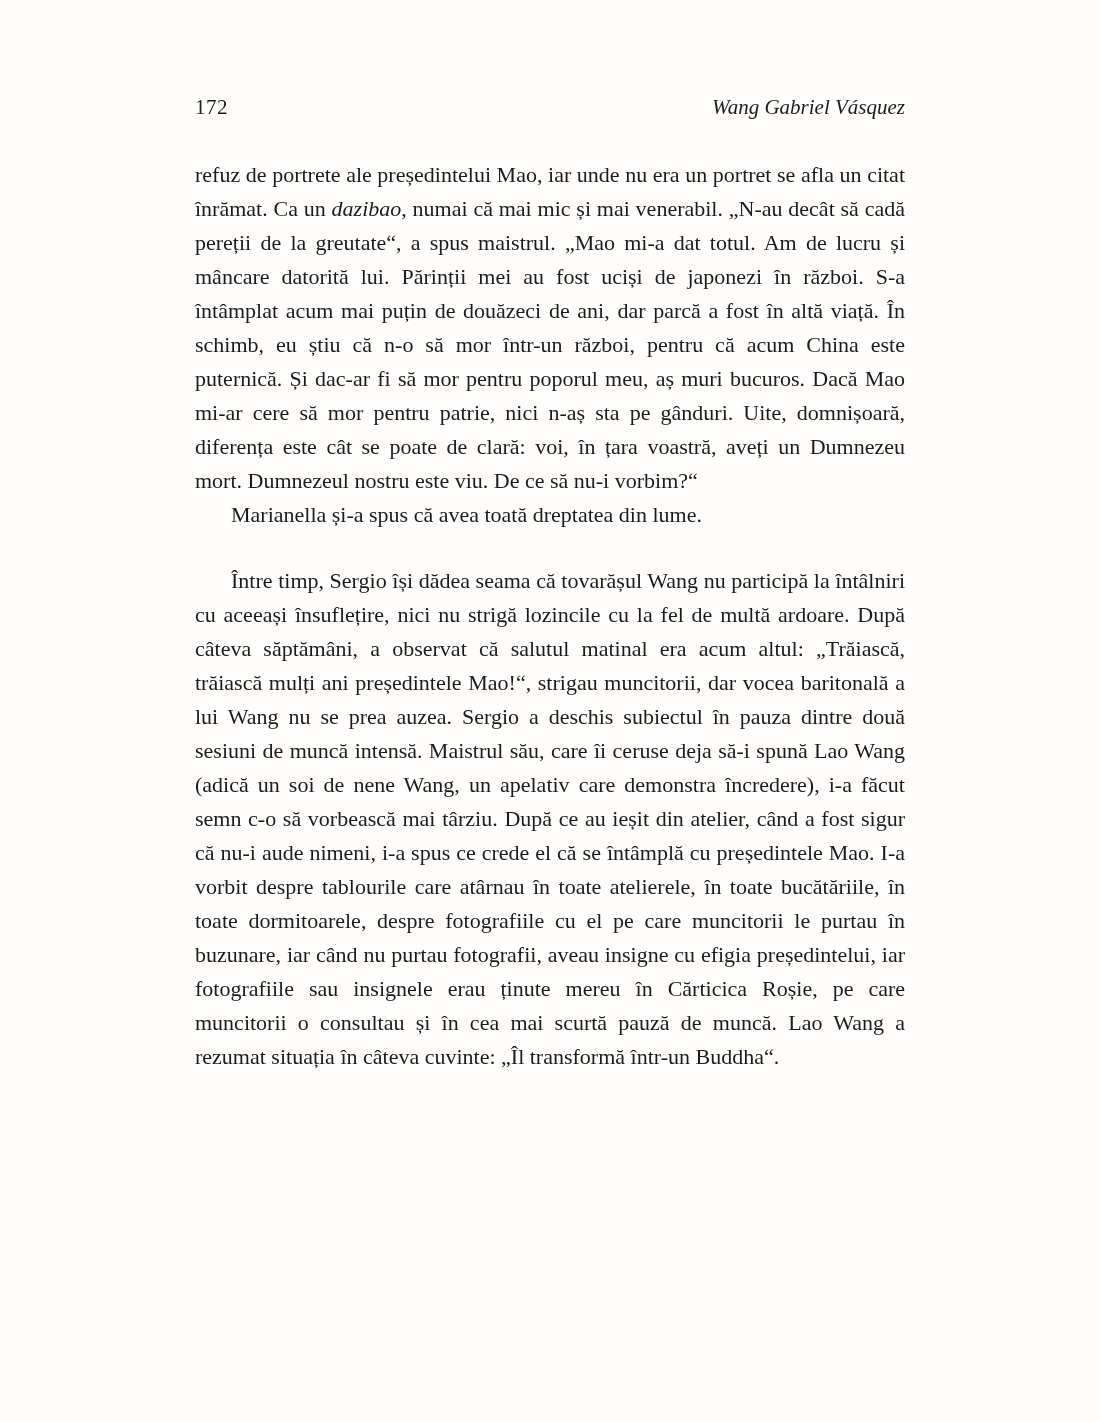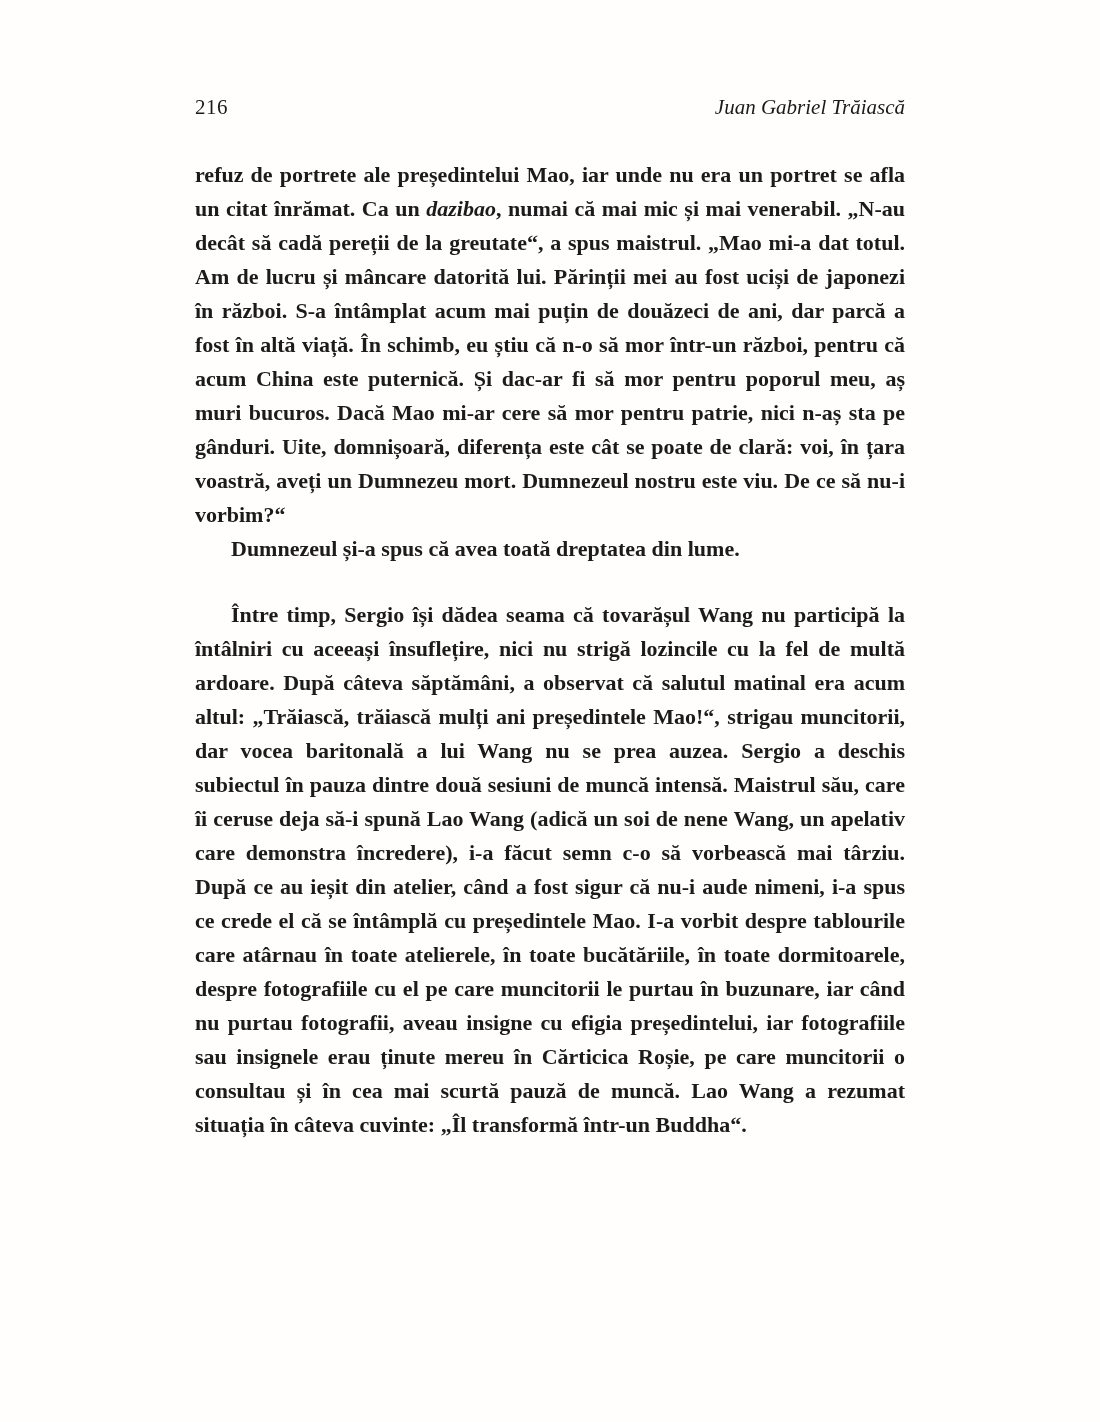--- a/index.html
+++ b/index.html
@@ -35,48 +35,47 @@
     font-style: italic;
   }
   .text-block {
     font-size: 22px;
     line-height: 34px;
     text-align: justify;
     text-justify: inter-word;
   }
   .text-block p {
     margin: 0;
-    font-weight: bold;
   }
   .para.indent {
     text-indent: 36px;
   }
   .para.no-indent {
     text-indent: 0;
   }
   .para.spaced {
     margin-top: 32px;
   }
   em.book-italic {
     font-style: italic;
   }
 </style>
 </head>
 <body>
 
 <div class="book-page">
 
   <header class="running-head">
-    <span class="page-num">216</span>
-    <span class="author">Juan Gabriel Trăiască</span>
+    <span class="page-num">172</span>
+    <span class="author">Wang Gabriel Vásquez</span>
   </header>
 
   <main class="text-block">
 
     <p class="para no-indent"><span>refuz de portrete ale președintelui Mao, iar unde nu era un portret se afla un citat înrămat. Ca un </span><em class="book-italic">dazibao</em><span>, numai că mai mic și mai venerabil. „N-au decât să cadă pereții de la greutate“, a spus maistrul. „Mao mi-a dat totul. Am de lucru și mâncare datorită lui. Părinții mei au fost uciși de japonezi în război. S-a întâmplat acum mai puțin de douăzeci de ani, dar parcă a fost în altă viață. În schimb, eu știu că n-o să mor într-un război, pentru că acum China este puternică. Și dac-ar fi să mor pentru poporul meu, aș muri bucuros. Dacă Mao mi-ar cere să mor pentru patrie, nici n-aș sta pe gânduri. Uite, domnișoară, diferența este cât se poate de clară: voi, în țara voastră, aveți un Dumnezeu mort. Dumnezeul nostru este viu. De ce să nu-i vorbim?“</span></p>
 
-    <p class="para indent">Dumnezeul și-a spus că avea toată dreptatea din lume.</p>
+    <p class="para indent">Marianella și-a spus că avea toată dreptatea din lume.</p>
 
     <p class="para indent spaced">Între timp, Sergio își dădea seama că tovarășul Wang nu participă la întâlniri cu aceeași însuflețire, nici nu strigă lozincile cu la fel de multă ardoare. După câteva săptămâni, a observat că salutul matinal era acum altul: „Trăiască, trăiască mulți ani președintele Mao!“, strigau muncitorii, dar vocea baritonală a lui Wang nu se prea auzea. Sergio a deschis subiectul în pauza dintre două sesiuni de muncă intensă. Maistrul său, care îi ceruse deja să-i spună Lao Wang (adică un soi de nene Wang, un apelativ care demonstra încredere), i-a făcut semn c-o să vorbească mai târziu. După ce au ieșit din atelier, când a fost sigur că nu-i aude nimeni, i-a spus ce crede el că se întâmplă cu președintele Mao. I-a vorbit despre tablourile care atârnau în toate atelierele, în toate bucătăriile, în toate dormitoarele, despre fotografiile cu el pe care muncitorii le purtau în buzunare, iar când nu purtau fotografii, aveau insigne cu efigia președintelui, iar fotografiile sau insignele erau ținute mereu în Cărticica Roșie, pe care muncitorii o consultau și în cea mai scurtă pauză de muncă. Lao Wang a rezumat situația în câteva cuvinte: „Îl transformă într-un Buddha“.</p>
 
   </main>
 
 </div>
 
 </body></html>

